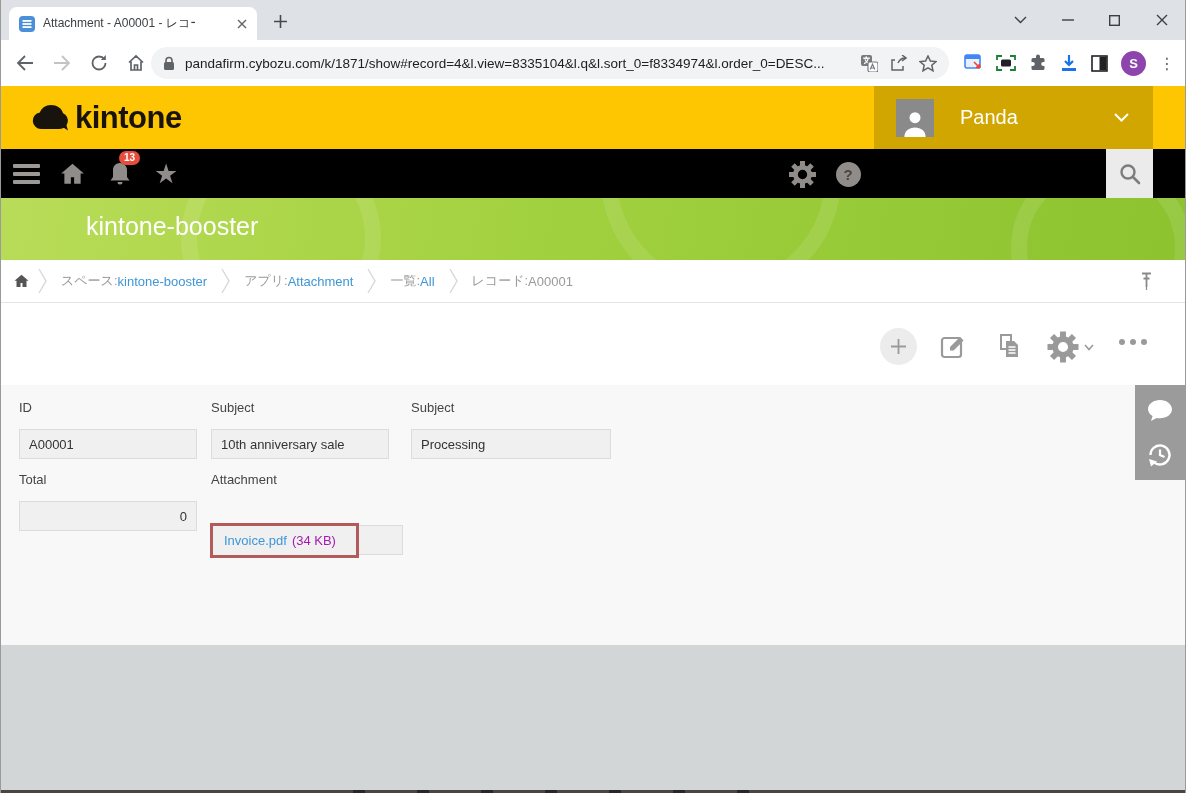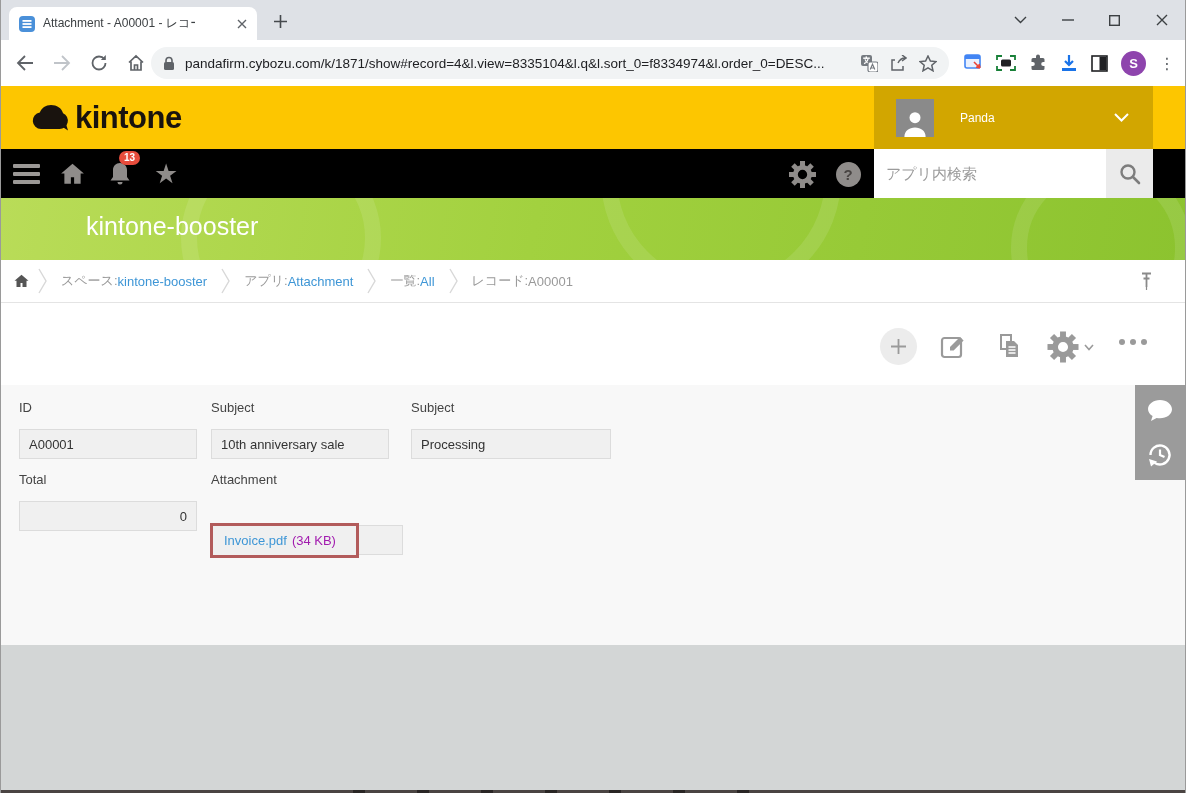--- a/index.html
+++ b/index.html
@@ -30,21 +30,21 @@
               display:flex; align-items:center; justify-content:center; font-weight:bold; }
   .kebab { font-size:16px; color:#5f6368; letter-spacing:0; }
 
   
   .kin-header { position:absolute; left:0; top:86px; width:100%; height:63px; background:#fdc600; }
   .logo { position:absolute; left:30px; top:0; height:63px; display:flex; align-items:center; gap:4px; }
   .logo-text { font-size:31px; font-weight:800; color:#19130e; letter-spacing:-0.5px; }
   .user-box { position:absolute; left:873px; top:0; width:279px; height:63px; background:#d2a600;
               display:flex; align-items:center; }
   .user-avatar { width:38px; height:38px; background:#8a8a8a; margin-left:22px; display:flex; align-items:flex-end; justify-content:center; overflow:hidden; }
-  .user-name { color:#fff; font-size:12px; margin-left:26px; }
+  .user-name { color:#fff; font-size:20px; margin-left:26px; }
   .user-caret { margin-left:auto; margin-right:24px; display:flex; }
 
   
   .kin-toolbar { position:absolute; left:0; top:149px; width:100%; height:49px; background:#000000; }
   .ham { position:absolute; left:12px; top:15px; width:27px; height:20px; display:flex; flex-direction:column; justify-content:space-between; }
   .ham span { display:block; height:4px; background:#9b9896; border-radius:1px; }
   .tb-ic { position:absolute; top:10px; width:30px; height:30px; display:flex; align-items:center; justify-content:center; }
   .tb-star { font-size:27px; color:#8f8c8a; line-height:1; }
   .badge { position:absolute; left:14px; top:-8px; background:#e74c3c; color:#fff; font-size:10px; font-weight:bold;
            border-radius:9px; padding:2px 5px; line-height:1; }
@@ -307,21 +307,20 @@
           <rect x="-2.4" y="-13" width="4.8" height="6.4" transform="rotate(180)"></rect>
           <rect x="-2.4" y="-13" width="4.8" height="6.4" transform="rotate(225)"></rect>
           <rect x="-2.4" y="-13" width="4.8" height="6.4" transform="rotate(270)"></rect>
           <rect x="-2.4" y="-13" width="4.8" height="6.4" transform="rotate(315)"></rect>
         </g>
       </svg>
     </div>
     <div class="tb-ic" style="left:832px">
       <div style="width:25px;height:25px;border-radius:50%;background:#8f8c8a;color:#484442;font-weight:bold;font-size:15px;display:flex;align-items:center;justify-content:center;">?</div>
     </div>
-    <input class="app-search" placeholder="アプリ内検索" style="">
     <div class="search-btn">
       <span>
         <svg width="24" height="24" viewBox="0 0 24 24">
             <circle cx="10" cy="10" r="6.5" fill="none" stroke="#7d7d7d" stroke-width="2.4"></circle>
             <path d="M15 15l6 6" stroke="#7d7d7d" stroke-width="2.6" stroke-linecap="round"></path>
           </svg>
       </span>
     </div>
   </div>
 

